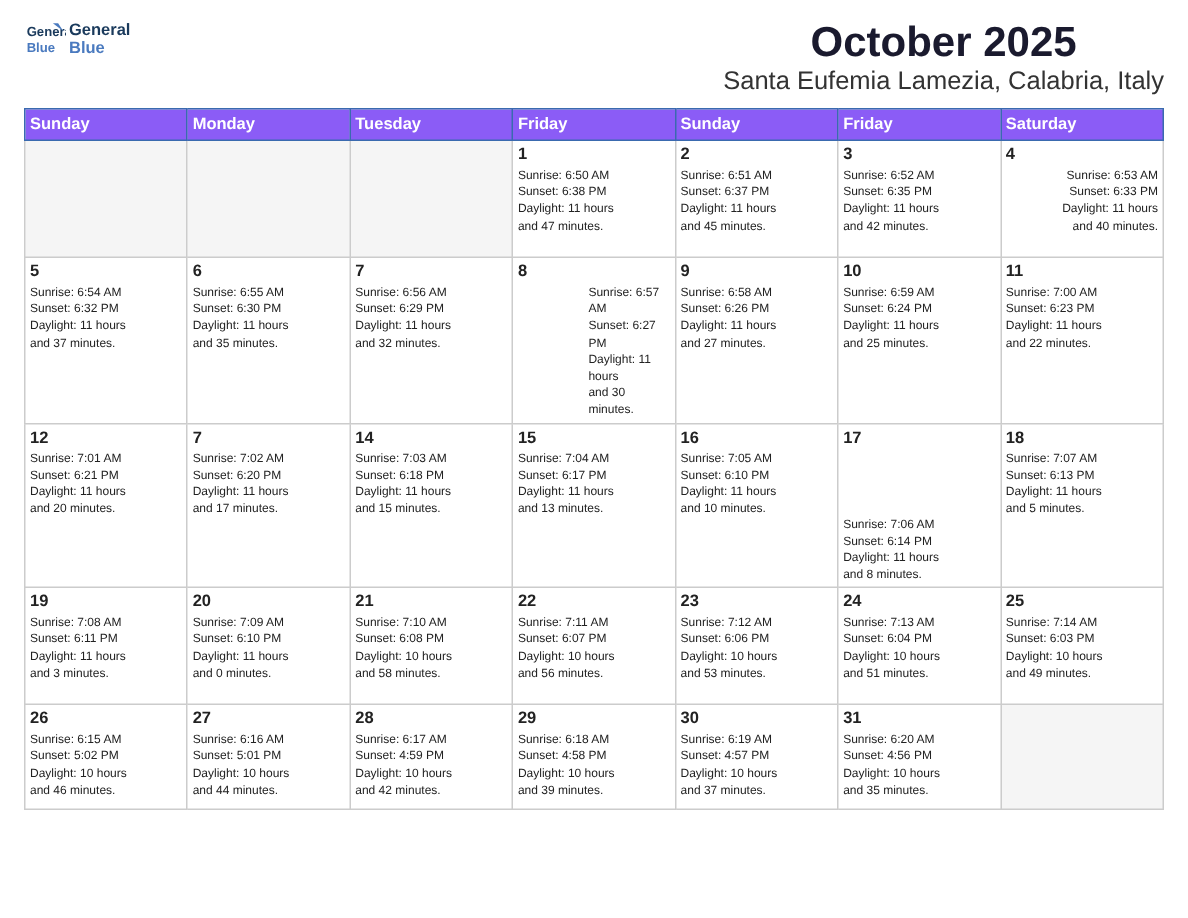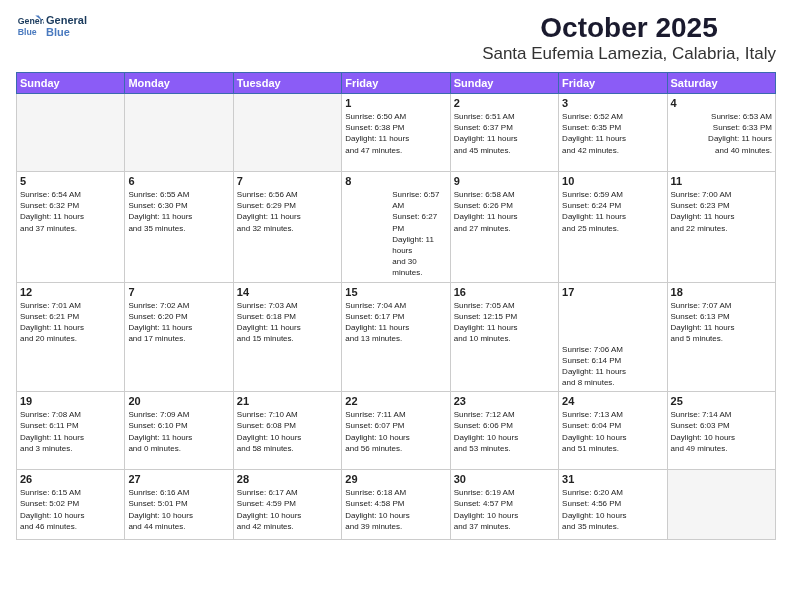--- a/index.html
+++ b/index.html
@@ -227,21 +227,21 @@
           <td>
             <div class="day-num">15</div>
             <div class="day-info" style="white-space: pre-line;">Sunrise: 7:04 AM
 Sunset: 6:17 PM
 Daylight: 11 hours
 and 13 minutes.</div>
           </td>
           <td>
             <div class="day-num">16</div>
             <div class="day-info" style="white-space: pre-line;">Sunrise: 7:05 AM
-Sunset: 12:15 PM
+Sunset: 6:10 PM
 Daylight: 11 hours
 and 10 minutes.</div>
           </td>
           <td>
             <div class="day-num">17</div>
             <div class="day-info" style="white-space: pre-line; margin-top: 46px;">Sunrise: 7:06 AM
 Sunset: 6:14 PM
 Daylight: 11 hours
 and 8 minutes.</div>
           </td>

